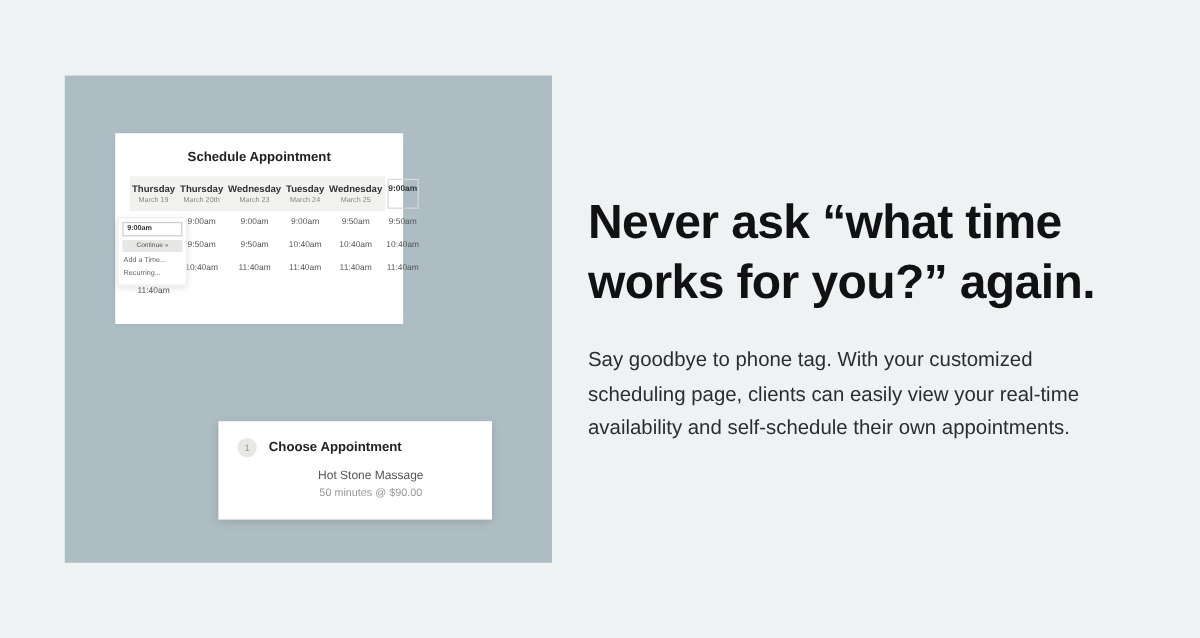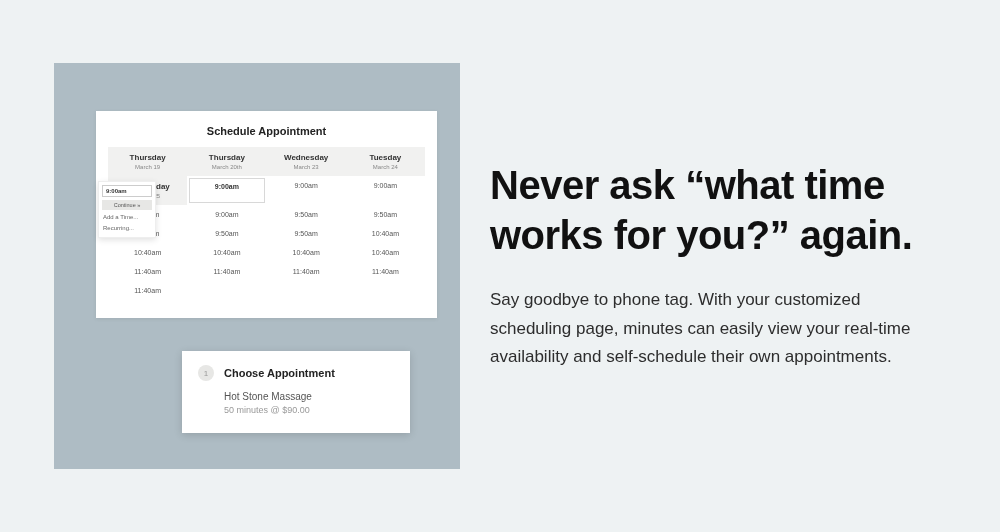--- a/index.html
+++ b/index.html
@@ -43,35 +43,35 @@
     height: 406px;
     margin-left: 54px;
     background: #aebcc4;
     position: relative;
   }
 
   .schedule-card {
     position: absolute;
     top: 48px;
     left: 42px;
-    width: 341px;
+    width: 240px;
     background: #fff;
     box-shadow: 0 1px 4px rgba(0,0,0,.08);
     padding: 14px 12px 18px;
   }
   .schedule-card .title {
     text-align: center;
     font-weight: 700;
     font-size: 11px;
     margin-bottom: 10px;
     color: #222;
   }
   .daygrid {
     display: grid;
-    grid-template-columns: repeat(4, 1fr);
+    grid-template-columns: repeat(6, 1fr);
   }
   .dayhead {
     background: #f1f1f0;
     text-align: center;
     padding: 6px 2px 6px;
   }
   .dayhead .dow { font-size: 8px; font-weight: 600; color: #333; }
   .dayhead .date { font-size: 6px; color: #888; margin-top: 2px; }
   .slot {
     text-align: center;
@@ -133,21 +133,21 @@
   }
   .choose-card .step-num {
     width: 16px; height: 16px;
     border-radius: 50%;
     background: #e7e7e5;
     font-size: 8px;
     color: #999;
     display:flex; align-items:center; justify-content:center;
   }
   .choose-card .step-title { font-weight:700; font-size:11px; color:#222; }
-  .choose-card .details { padding-left: 26px; }
+  .choose-card .details { padding-left: 26px; text-align: center; }
   .choose-card .svc  { font-size:10px; color:#555; margin-bottom:3px; }
   .choose-card .meta { font-size:9px;  color:#999; }
 </style>
 </head>
 <body>
 
 <div class="page">
 
   <div class="illus-frame">
 
@@ -218,16 +218,16 @@
       <div class="details">
         <div class="svc">Hot Stone Massage</div>
         <div class="meta">50 minutes @ $90.00</div>
       </div>
     </div>
 
   </div>
 
   <div class="copy">
     <h1>Never ask “what time works for you?” again.</h1>
-    <p>Say goodbye to phone tag. With your customized scheduling page, minutes can easily view your real-time availability and self-schedule their own appointments.</p>
+    <p>Say goodbye to phone tag. With your customized scheduling page, clients can easily view your real-time availability and self-schedule their own appointments.</p>
   </div>
 
 </div>
 
 </body></html>

